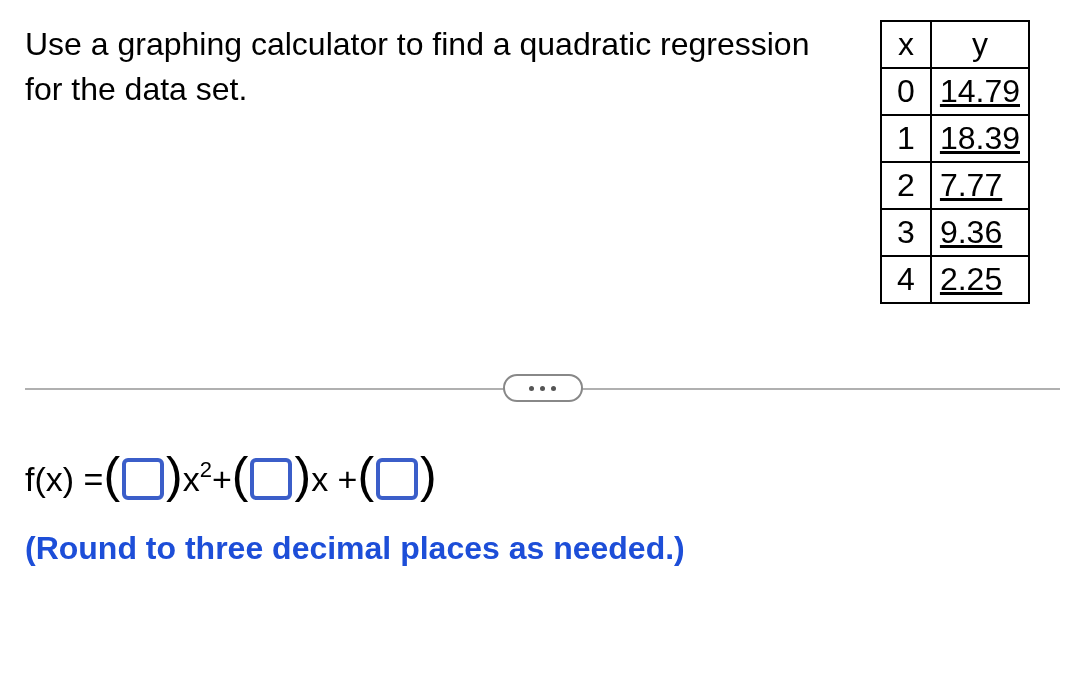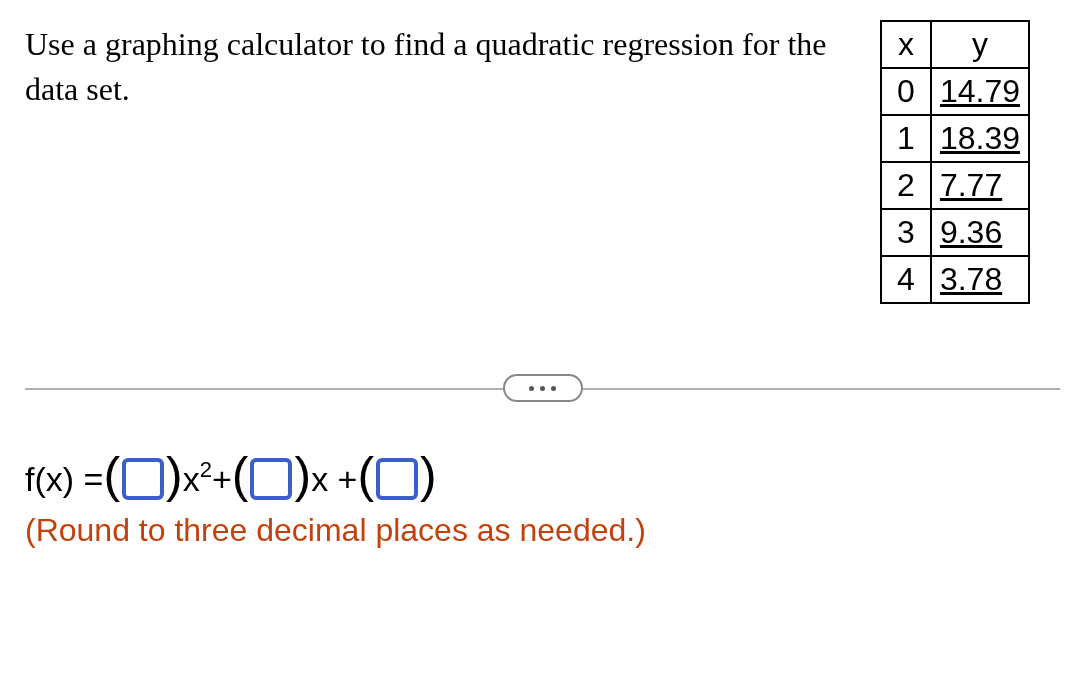--- a/index.html
+++ b/index.html
@@ -15,21 +15,20 @@
   }
   .top-section {
     display: flex;
     align-items: flex-start;
     gap: 40px;
   }
   .prompt-text {
     flex: 1;
     line-height: 1.4;
     padding-top: 2px;
-    font-family: Liberation Serif, serif;
   }
   .data-table {
     border-collapse: collapse;
     margin-right: 30px;
   }
   .data-table td, .data-table th {
     border: 2px solid #000;
     padding: 4px 12px;
     text-align: center;
     font-weight: normal;
@@ -100,23 +99,24 @@
   .answer-box {
     display: inline-block;
     width: 42px;
     height: 42px;
     border: 4px solid #3b5ec9;
     border-radius: 6px;
     margin: 0 2px;
     vertical-align: middle;
   }
   .hint {
-    color: #c2410c;
+    color: #1d4ed8;
     font-size: 32px;
-    margin-top: 8px;
+    margin-top: 26px;
+    font-weight: bold;
   }
 </style>
 </head>
 <body>
 
 <div class="top-section">
   <div class="prompt-text">Use a graphing calculator to find a quadratic regression for the data set.</div>
 
   <table class="data-table">
     <tbody>
@@ -135,21 +135,21 @@
     <tr>
       <td>2</td>
       <td class="y-col">7.77</td>
     </tr>
     <tr>
       <td>3</td>
       <td class="y-col">9.36</td>
     </tr>
     <tr>
       <td>4</td>
-      <td class="y-col">3.78</td>
+      <td class="y-col">2.25</td>
     </tr>
   </tbody>
     </table>
 </div>
 
 <div class="divider-wrap">
   <div class="divider-line"></div>
   <div class="divider-pill">
     <span class="dot"></span>
     <span class="dot"></span>

